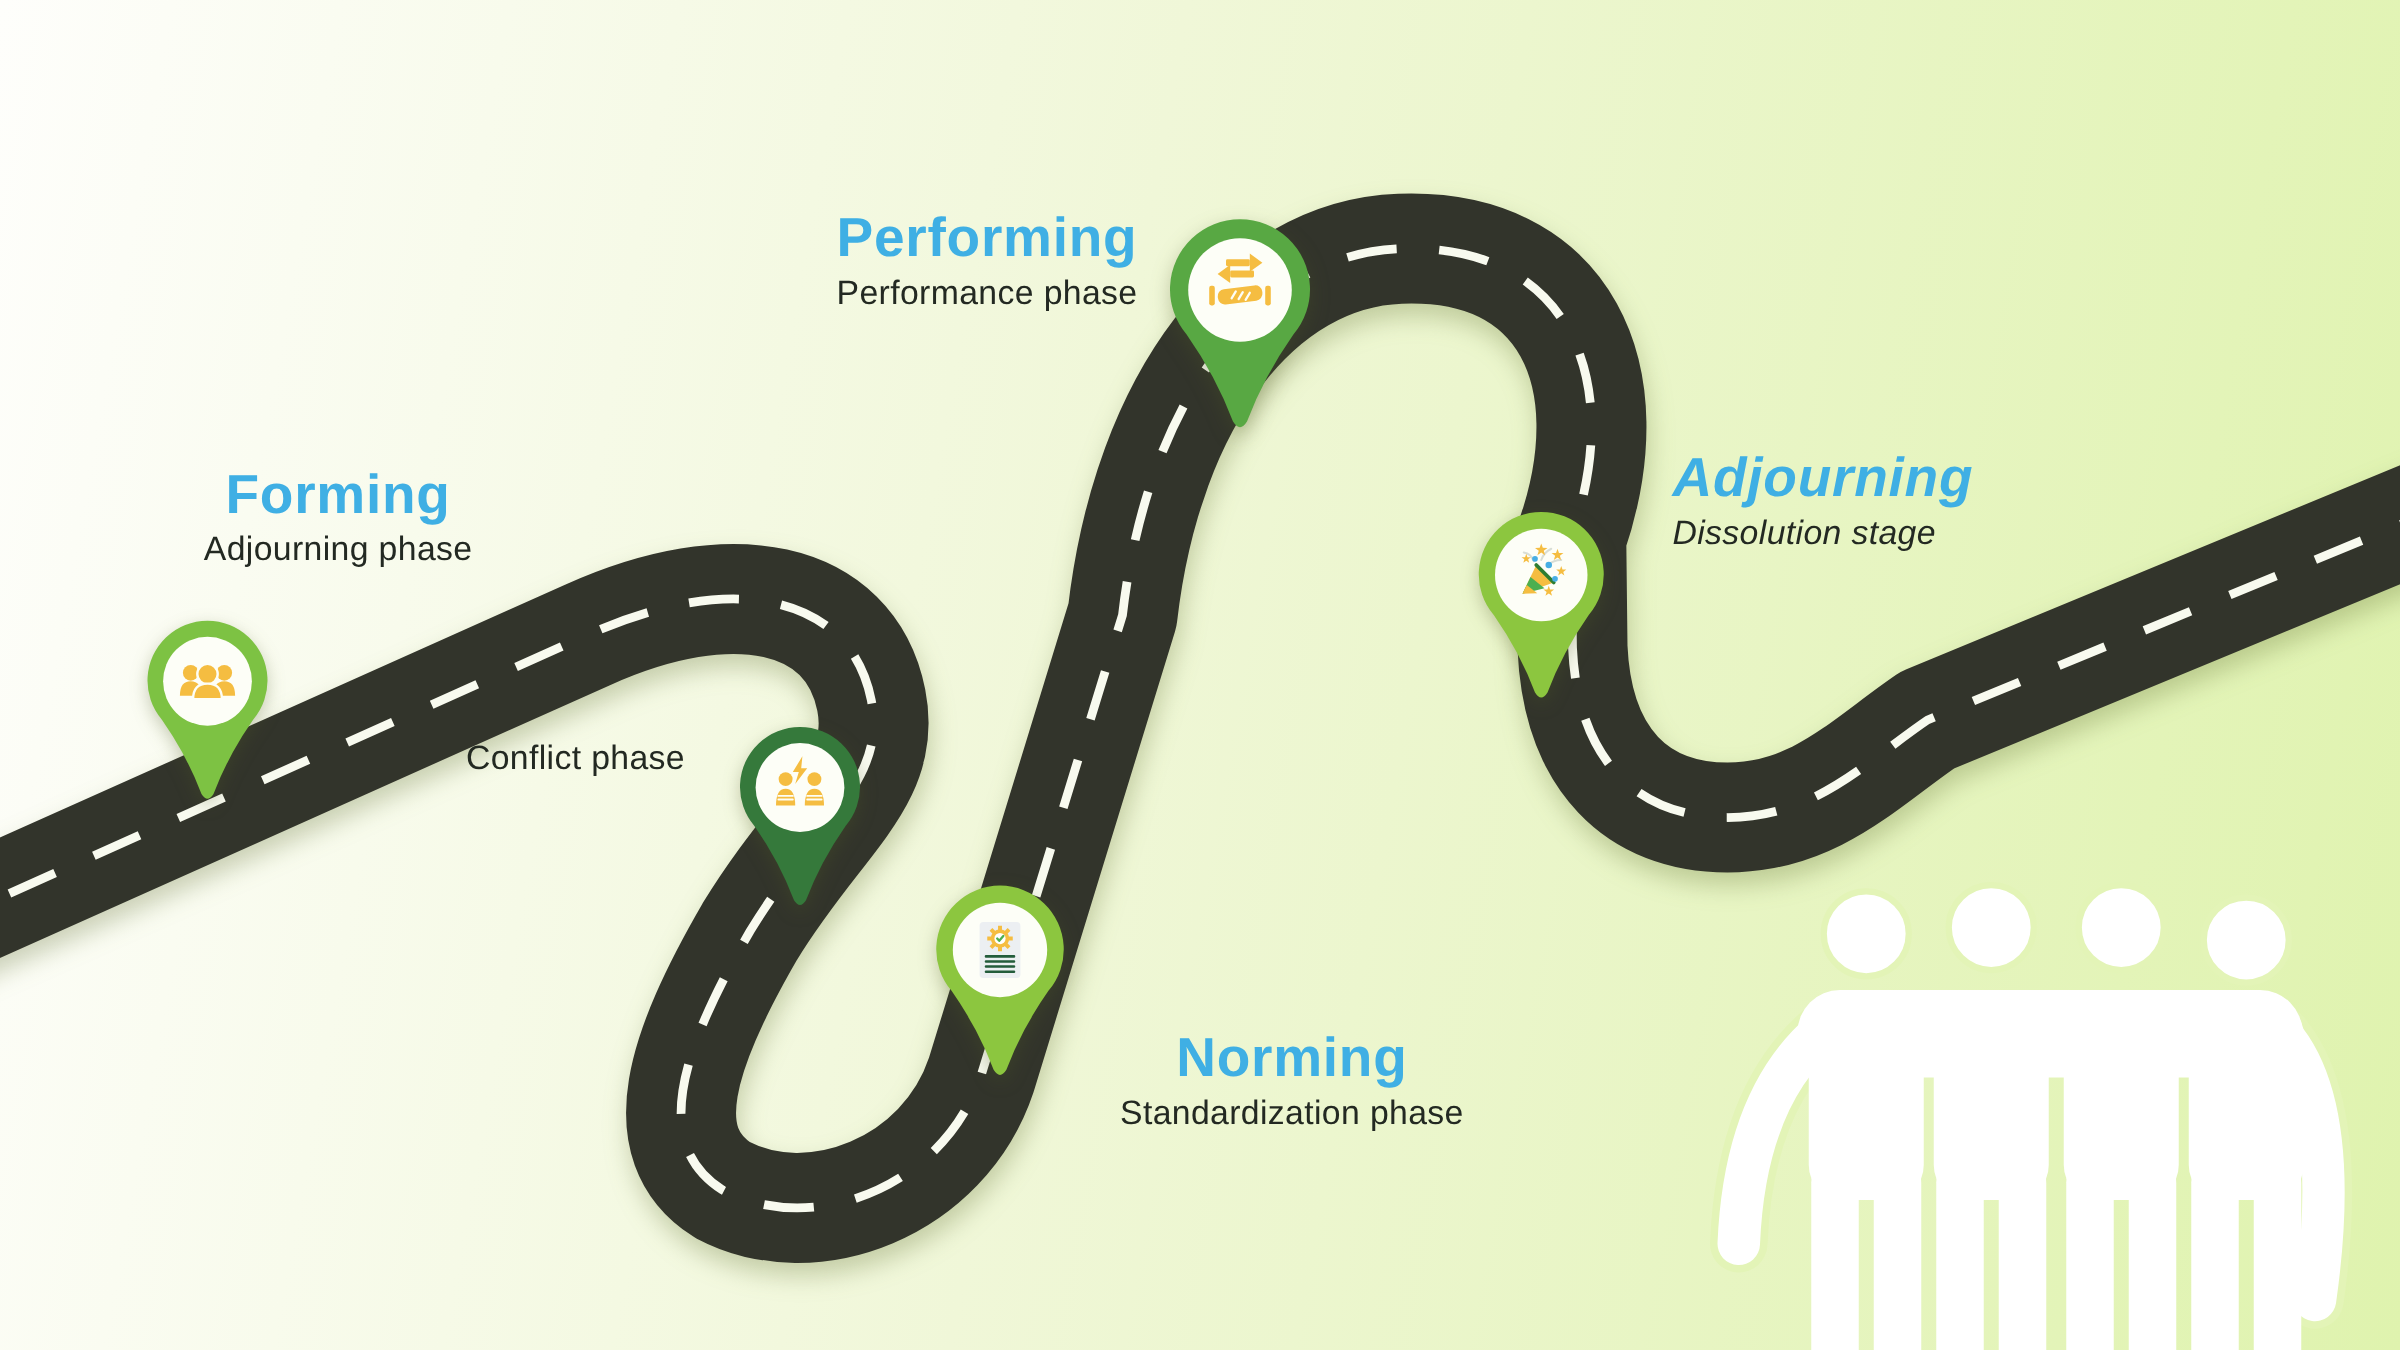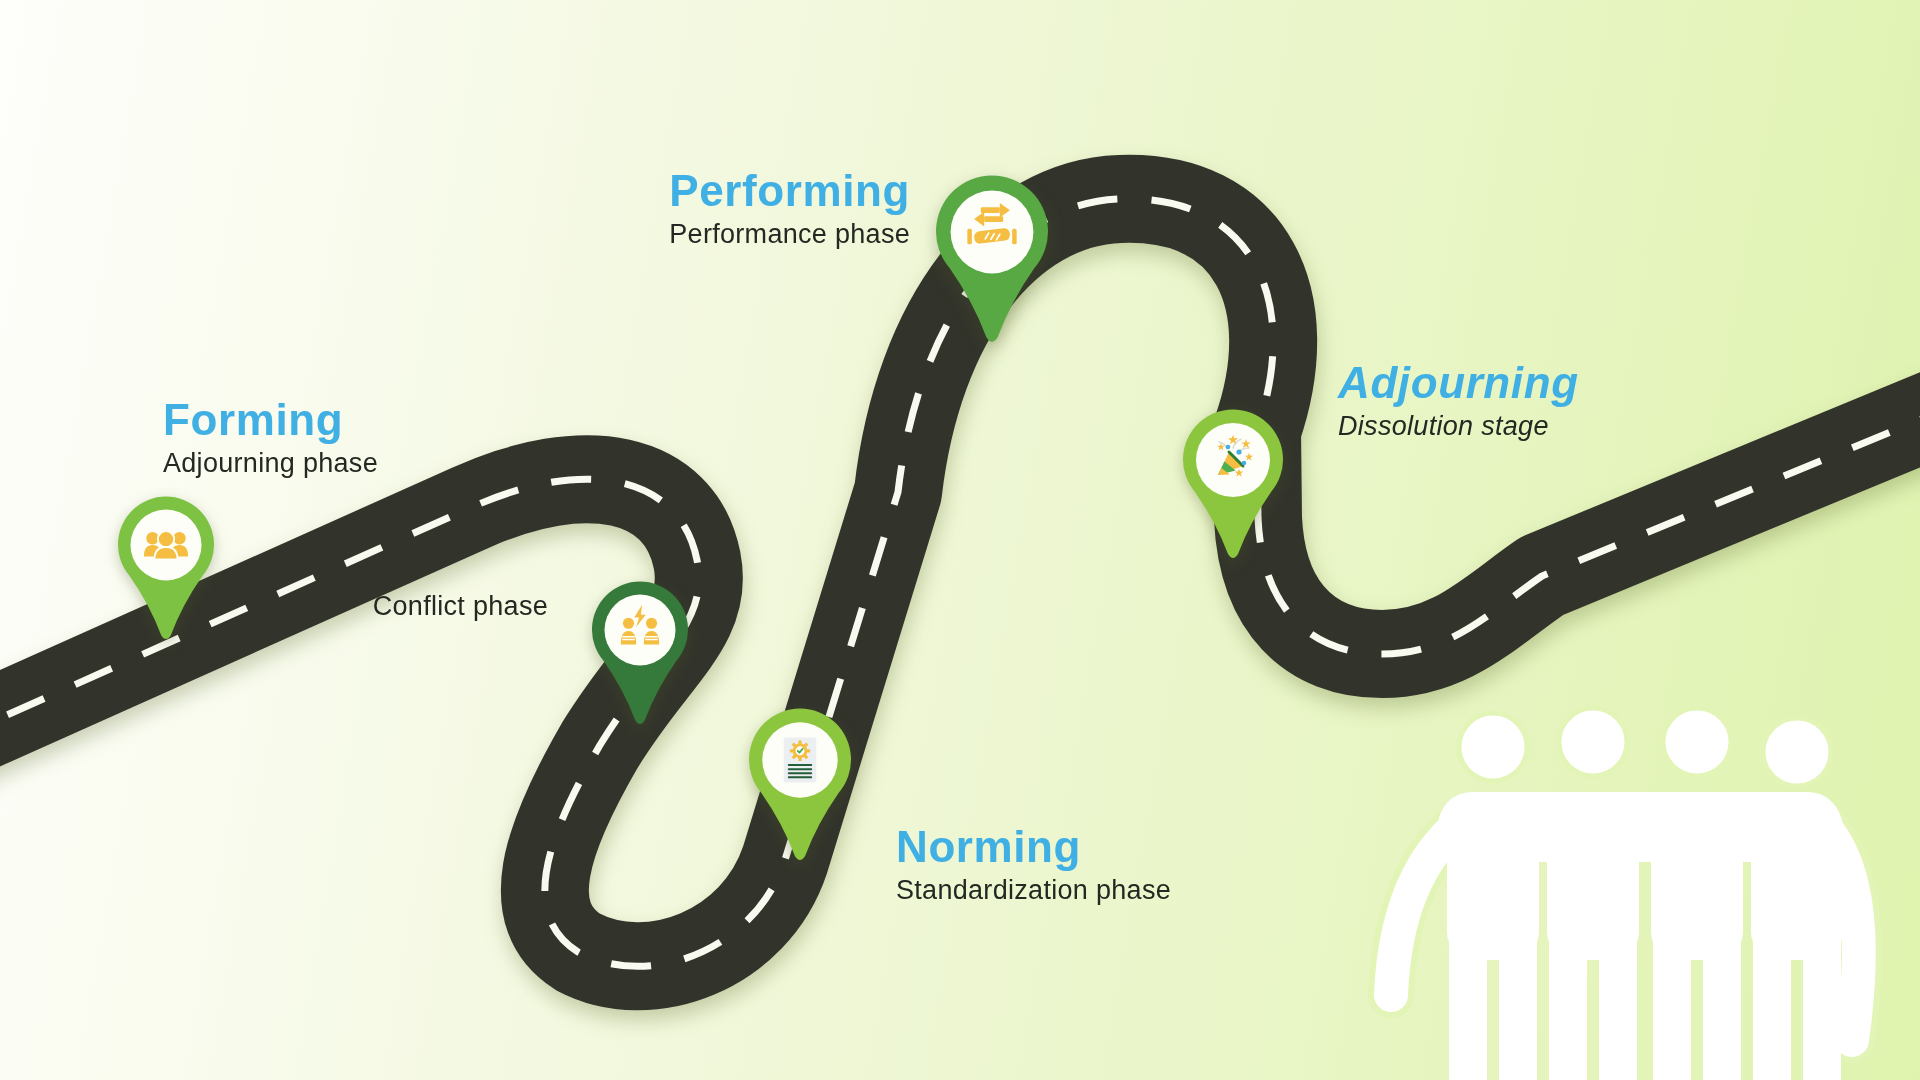--- a/index.html
+++ b/index.html
@@ -33,23 +33,23 @@
   .lip{stroke:#2E7D32;stroke-width:3;fill:none;stroke-linecap:round;}
 
   
   .pw{fill:var(--silhouette);}
   .head{fill:var(--silhouette);stroke:var(--halo);stroke-width:5;}
   .arm-halo{fill:none;stroke:var(--halo);stroke-width:46;stroke-linecap:round;}
   .arm{fill:none;stroke:var(--silhouette);stroke-width:34;stroke-linecap:round;}
 
   
   .label{position:absolute;line-height:1.05;}
-  .label .title{font-size:44px;font-weight:700;color:var(--title);letter-spacing:.6px;}
+  .label .title{font-size:44px;font-weight:700;color:var(--title);letter-spacing:.6px;text-align:center;}
   .label .subtitle{font-size:27px;font-weight:400;color:var(--subtitle);margin-top:6px;letter-spacing:.3px;}
-  .label-forming{left:163px;top:373px;text-align:left;margin-top:24px;}
+  .label-forming{left:163px;top:373px;text-align:left;}
   .label-storming{right:1372px;top:586px;text-align:right;white-space:nowrap;}
   .label-norming{left:896px;top:824px;text-align:left;white-space:nowrap;}
   .label-performing{right:1010px;top:168px;text-align:right;white-space:nowrap;}
   .label-adjourning{left:1338px;top:360px;text-align:left;white-space:nowrap;font-style:italic;}
 </style>
 </head>
 <body>
 
 <div class="stage">
 

